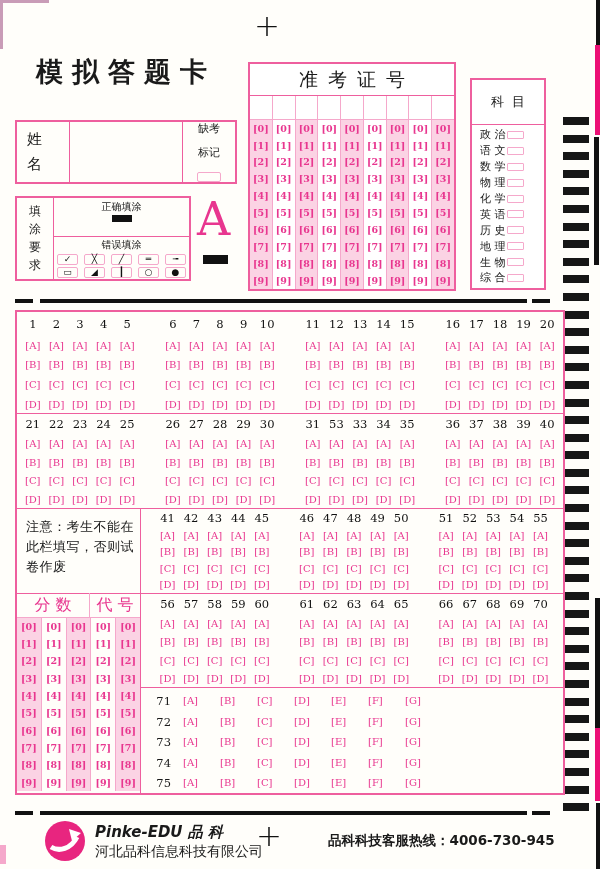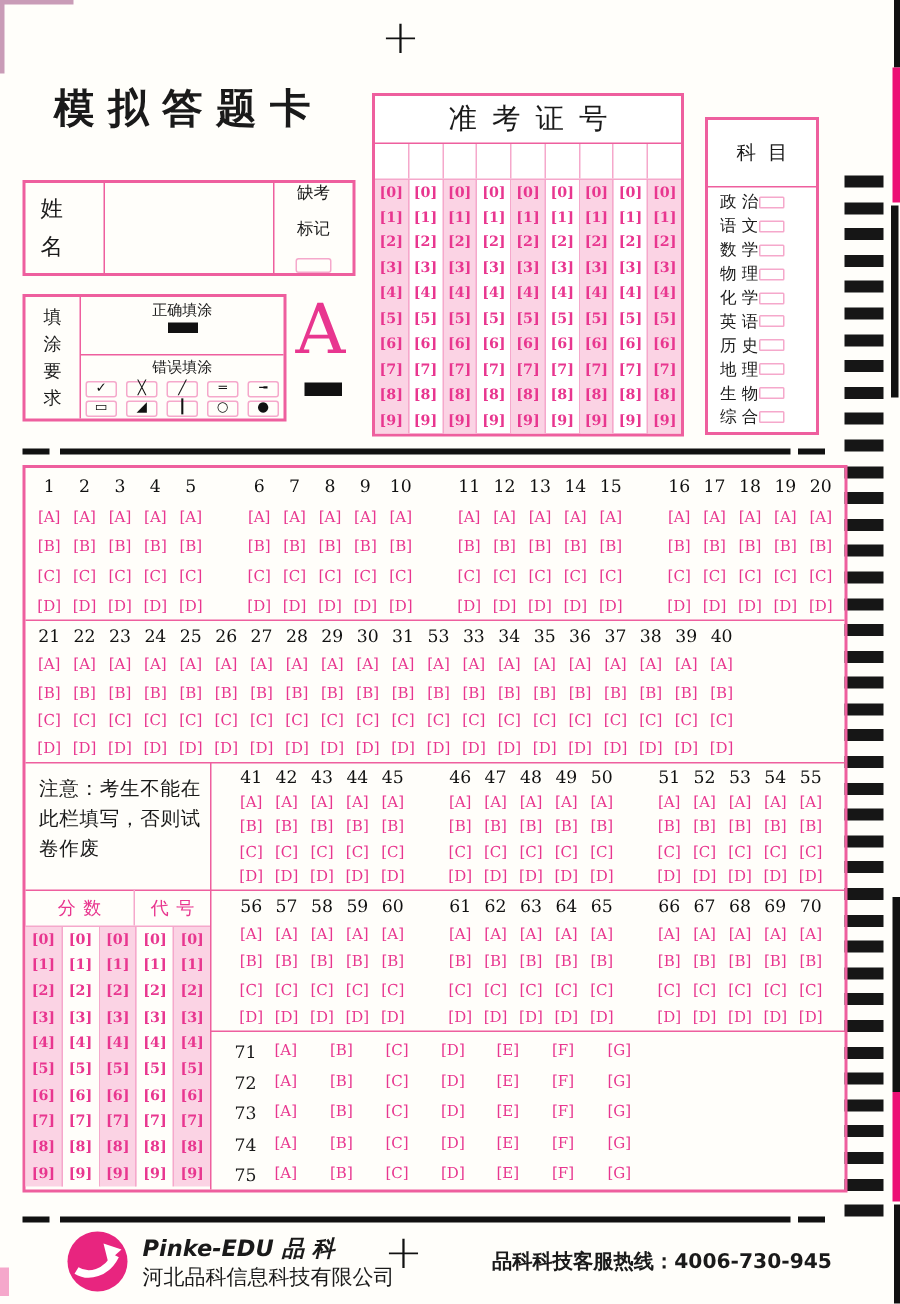--- a/index.html
+++ b/index.html
@@ -77,56 +77,56 @@
   .t-col:last-child,.s-col:last-child{border-right:none}
   .striped{background:#fbd3e4}
   .d-cell{font-size:9.5px;color:#e8368f;line-height:1;font-family:"DejaVu Serif",serif;font-weight:bold}
 
   
   #subject-box{position:absolute;left:470px;top:78px;width:76px;height:212px;
     border:2px solid #ee5f9e;box-sizing:border-box;display:flex;flex-direction:column;background:#fff}
   #subject-title{height:44px;border-bottom:1.5px solid #ee5f9e;display:flex;align-items:center;
     justify-content:center;font-size:13px;letter-spacing:8px;text-indent:8px;font-family:"DejaVu Serif",serif}
   #subject-rows{flex:1;display:flex;flex-direction:column;justify-content:space-around;padding:2px 0}
-  .subj-row{display:flex;align-items:center;justify-content:flex-start;padding:0 20px 0 8px}
+  .subj-row{display:flex;align-items:center;justify-content:space-between;padding:0 20px 0 8px}
   .subj-label{font-size:11px;font-family:"DejaVu Serif",serif;white-space:pre}
   .subj-box{width:15px;height:6px;border:1px solid #f5a8cb;border-radius:1px}
 
   
   #main-box{position:absolute;left:15px;top:310px;width:550px;height:485px;
     border:2px solid #ee5f9e;box-sizing:border-box}
   .hl{position:absolute;border-top:1.5px solid #ee5f9e;height:0}
   #hl-1{left:0;right:0;top:101px}
   #hl-2{left:0;right:0;top:196px}
   #hl-3{left:0;right:0;top:281px}
   #hl-4{left:123px;right:0;top:375px}
   #vl-1{position:absolute;left:123px;top:196px;bottom:0;border-left:1.5px solid #ee5f9e;width:0}
   .ans-row{position:absolute;display:flex}
   #ans-row-0{left:4px;top:6px;width:538px;height:93px;justify-content:space-between}
-  #ans-row-1{left:4px;top:106px;width:538px;height:88px;}
+  #ans-row-1{left:4px;top:106px;width:538px;height:88px;justify-content:space-between}
   #ans-row-2{left:128px;top:200px;width:418px;height:79px;justify-content:space-around}
   #ans-row-3{left:128px;top:286px;width:418px;height:87px;justify-content:space-around}
   .q-group{display:flex;height:100%}
   .q-col{width:23.6px;display:flex;flex-direction:column;justify-content:space-between;
     align-items:center;height:100%}
   .q-num{font-size:11.5px;font-family:"DejaVu Serif",serif;color:#111;line-height:1.2}
   .q-opt{font-size:10px;color:#e8368f;font-family:"DejaVu Serif",serif;line-height:1.2}
   #ext-block{position:absolute;left:128px;top:382px;width:418px;height:96px;display:flex;
     flex-direction:column;justify-content:space-between}
   .ext-row{display:flex;align-items:center}
   .ext-num{width:26px;text-align:right;font-size:11.5px;font-family:"DejaVu Serif",serif;
     margin-right:12px}
   .ext-opt{width:37px;text-align:left}
 
   
   #note-box{position:absolute;left:0;top:196px;width:123px;height:85px;box-sizing:border-box;
     padding:9px 5px 0 9px;font-size:13px;line-height:1.55;font-family:"DejaVu Serif",serif;letter-spacing:0.5px}
   #score-header{position:absolute;left:0;top:281px;width:123px;height:25px;display:flex;
     border-bottom:1px solid #f5a8cb;box-sizing:border-box}
-  .sc-cell{display:flex;align-items:center;justify-content:center;font-size:12px;color:#e8368f;
+  .sc-cell{display:flex;align-items:center;justify-content:center;font-size:16px;color:#e8368f;
     font-family:"DejaVu Serif",serif;letter-spacing:5px;text-indent:5px}
   #score-label{width:73px;border-right:1px solid #f5a8cb;box-sizing:border-box}
   #code-label{flex:1}
   #score-grid{position:absolute;left:0;top:306px;width:123px;height:173px;display:flex}
 
   
   #footer-logo{position:absolute;left:44px;top:820px;width:42px;height:42px}
   #brand{position:absolute;left:95px;top:823px;font-size:15px;font-weight:bold;font-style:italic}
   #company{position:absolute;left:95px;top:843px;font-size:14px}
   #hotline{position:absolute;left:328px;top:832px;font-size:13.5px;font-weight:600}

